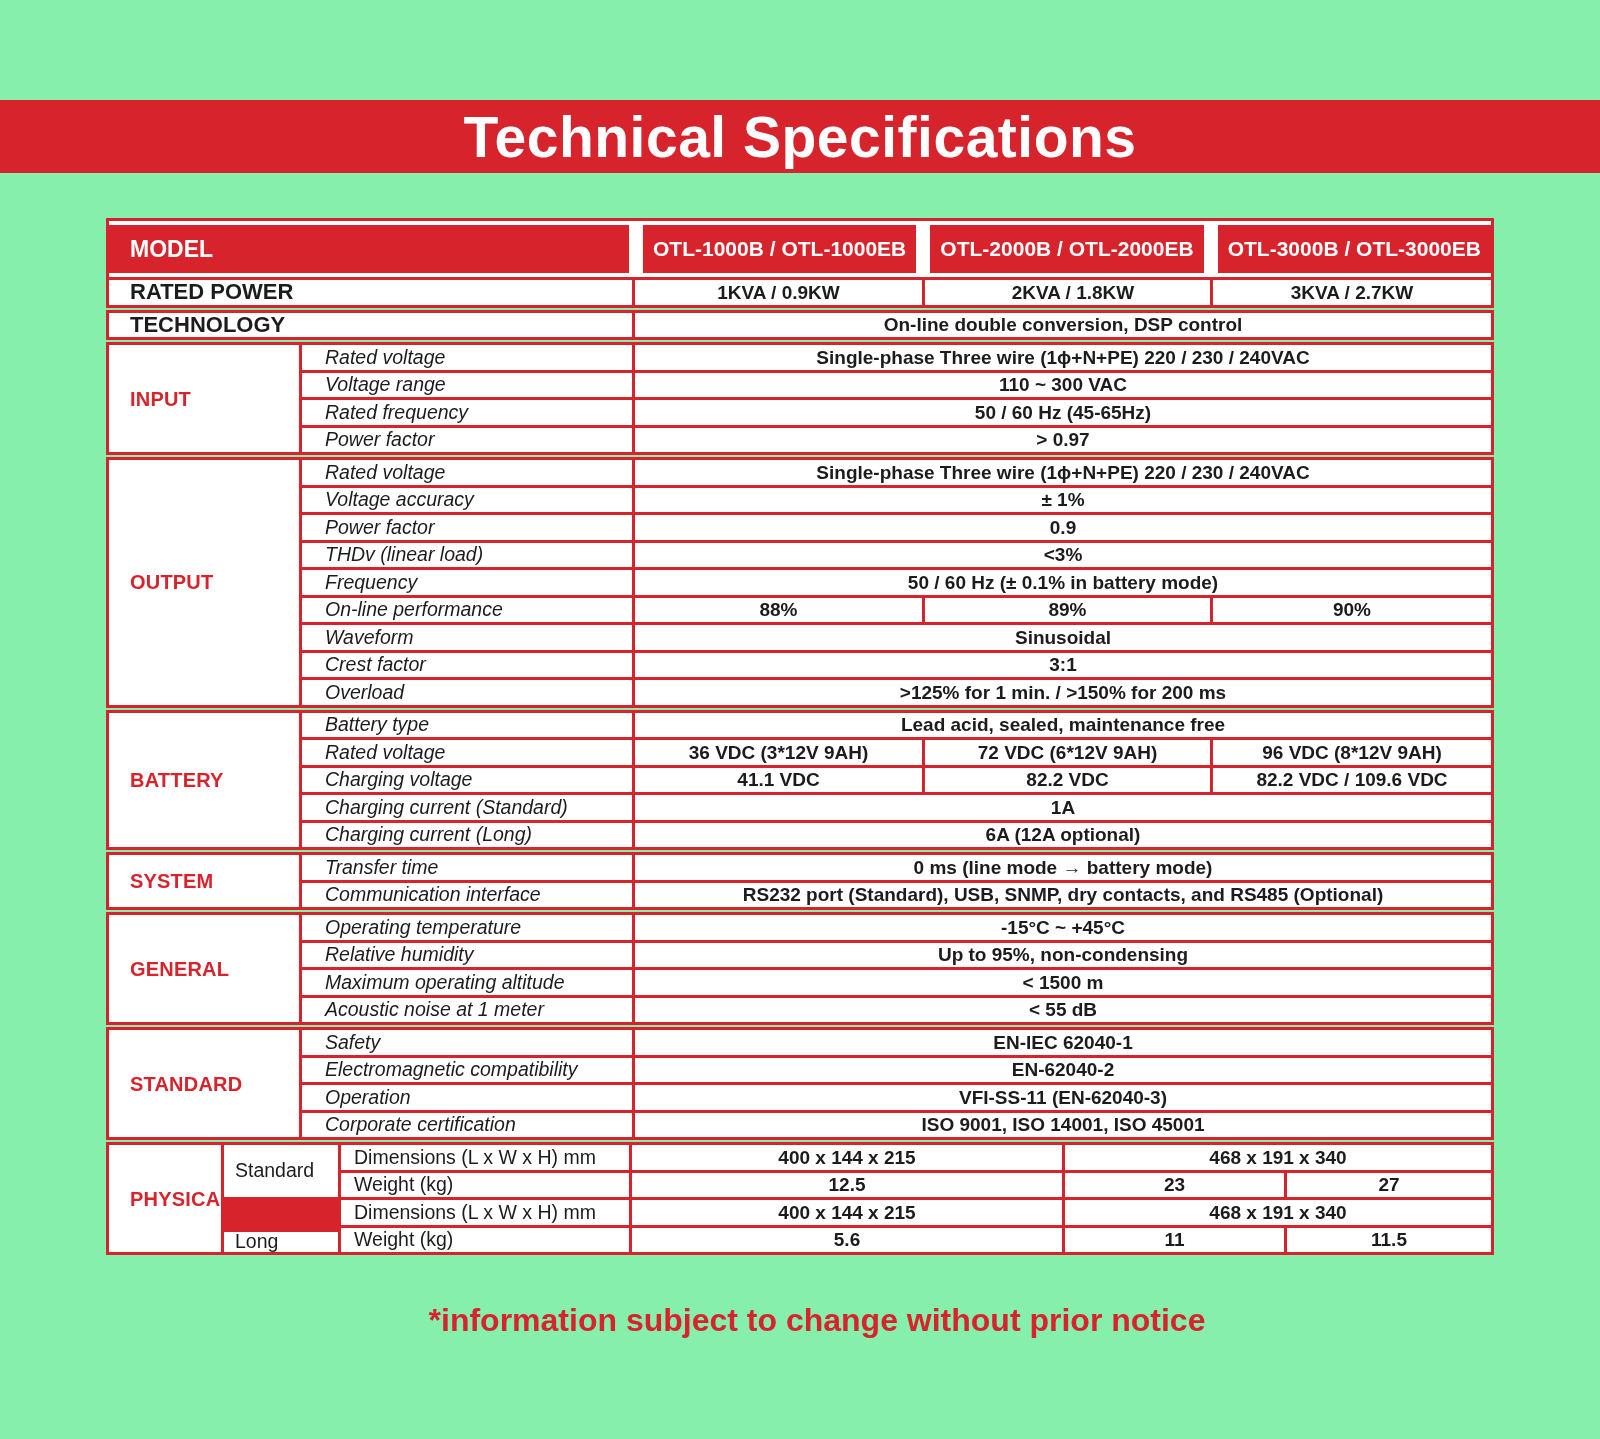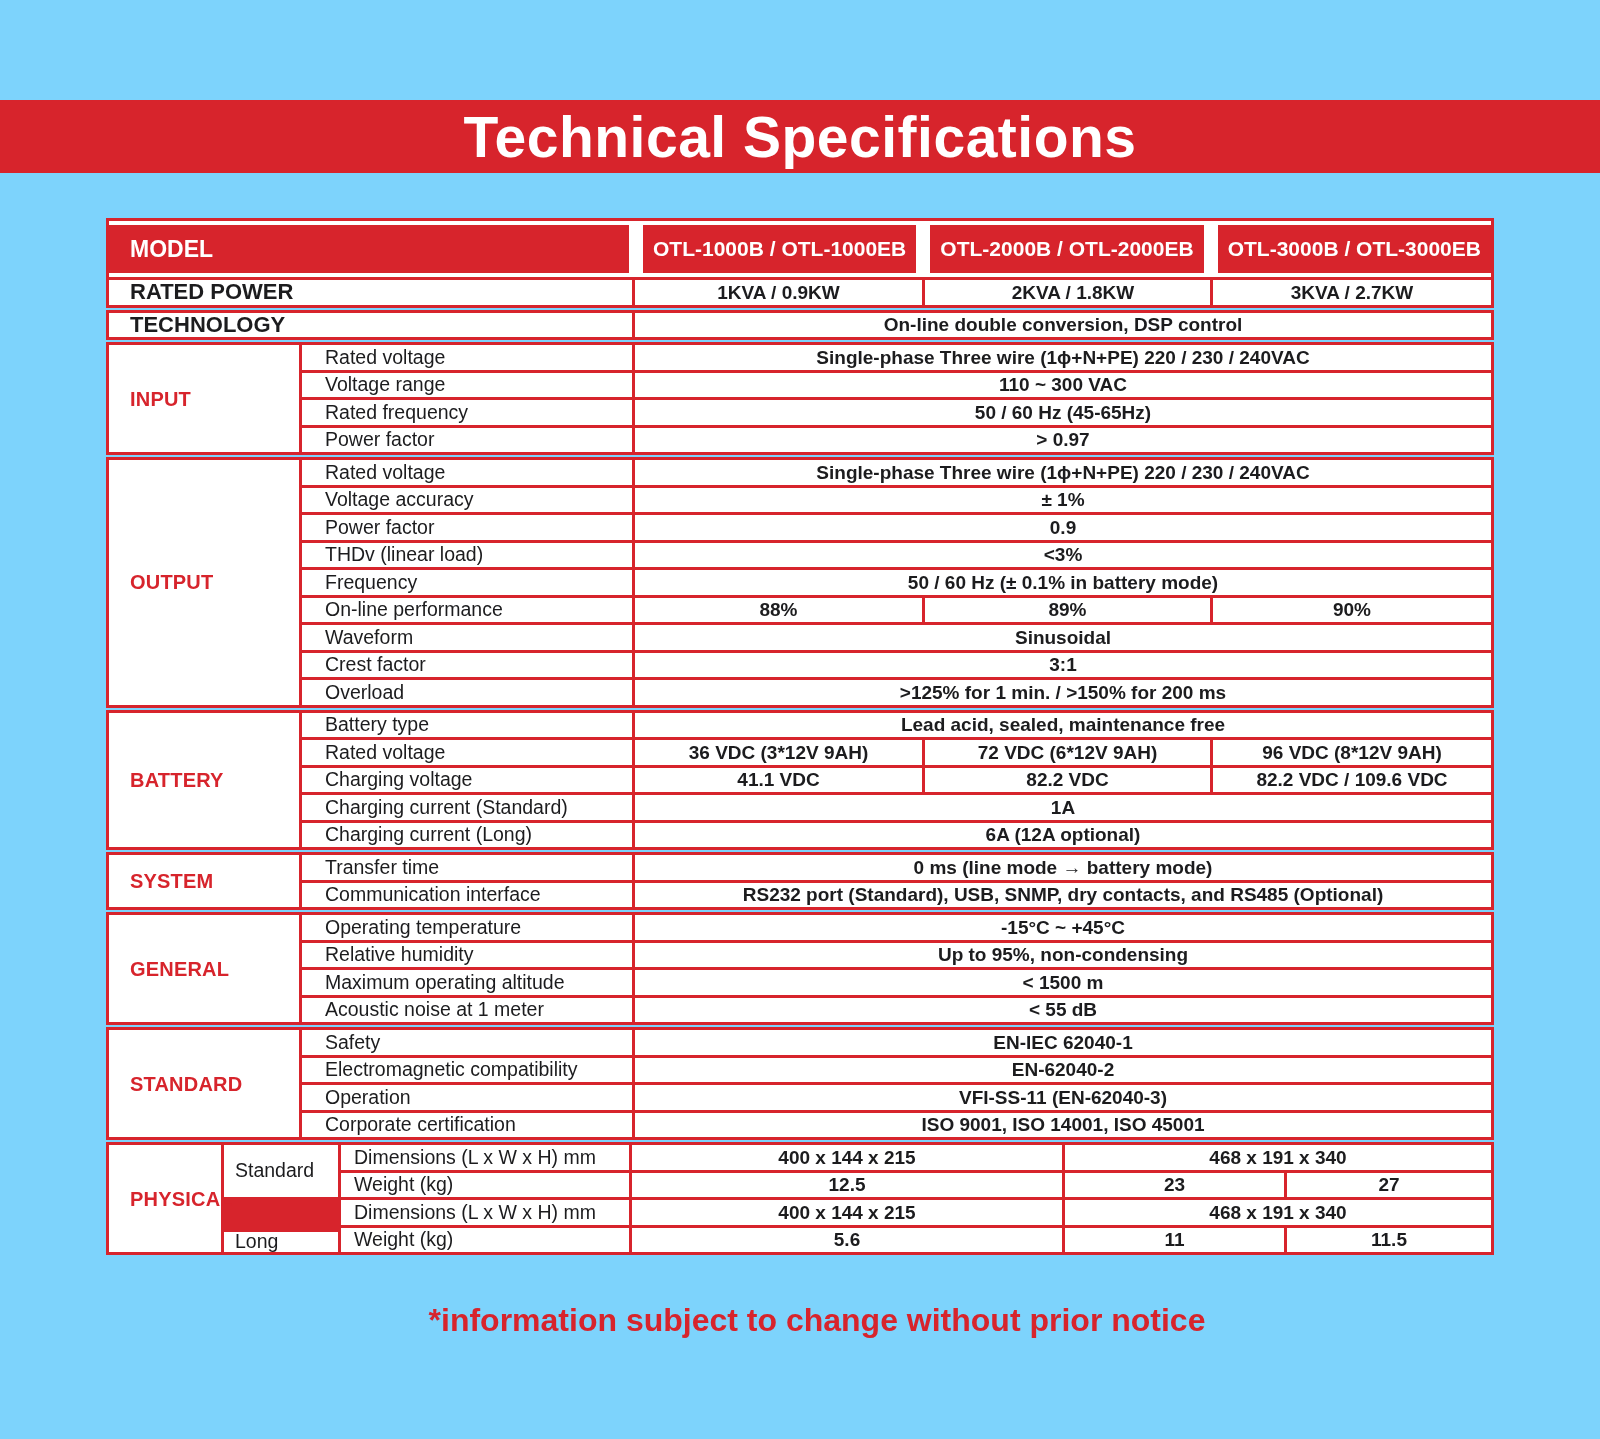--- a/index.html
+++ b/index.html
@@ -1,21 +1,21 @@
 <!DOCTYPE html>
 <html><head>
 <meta charset="utf-8">
 <style>
   :root{
     --red:#d7242c;
     --ink:#1c1c1e;
   }
   *{margin:0;padding:0;box-sizing:border-box;}
   body{background:#ffffff;font-family:"Liberation Sans","DejaVu Sans",sans-serif;color:var(--ink);}
-  .page{position:relative;width:1600px;height:1439px;background:#7dd3fc;overflow:hidden;}
+  .page{position:relative;width:1600px;height:1439px;background:#86efac;overflow:hidden;}
 
   
   .title-band{position:absolute;top:100px;left:0;right:0;height:73px;background:var(--red);
     display:flex;align-items:center;justify-content:center;}
   .title-band h1{color:#ffffff;font-size:57px;font-weight:700;letter-spacing:0.5px;}
 
   
   .spec{position:absolute;left:106px;top:218px;width:1388px;}
 
   
@@ -32,21 +32,21 @@
   .band-header + .band{margin-top:0;}
   .rows-1{grid-template-rows:24.5px;}
   .rows-2{grid-template-rows:repeat(2,24.5px);}
   .rows-4{grid-template-rows:repeat(4,24.5px);}
   .rows-5{grid-template-rows:repeat(5,24.5px);}
   .rows-9{grid-template-rows:repeat(9,24.5px);}
 
   .cell{background:#ffffff;display:flex;align-items:center;font-size:19px;line-height:1;}
   .sec{grid-column:1;color:var(--red);font-weight:700;font-size:20px;padding-left:21px;letter-spacing:.2px;}
   .biglab{grid-column:1 / 3;font-weight:700;font-size:22px;padding-left:21px;}
-  .lab{grid-column:2;padding-left:23px;font-weight:500;font-size:19.5px;}
+  .lab{grid-column:2;padding-left:23px;font-weight:500;font-size:19.5px;font-style:italic;}
   .val{justify-content:center;font-weight:600;text-align:center;}
   .vfull{grid-column:3 / 6;}
   .v1{grid-column:3;} .v2{grid-column:4;padding-left:11px;} .v3{grid-column:5;}
   .span4{grid-row:1 / span 4;} .span5{grid-row:1 / span 5;}
   .span9{grid-row:1 / span 9;} .span2{grid-row:1 / span 2;}
 
   
   .band-physical{grid-template-columns:112px 114px 288px 430px 219px 1fr;}
   .ptype{grid-column:2;padding-left:11px;font-weight:500;font-size:19.5px;}
   .ptype.long{grid-row:3 / span 2;margin-top:32px;}

